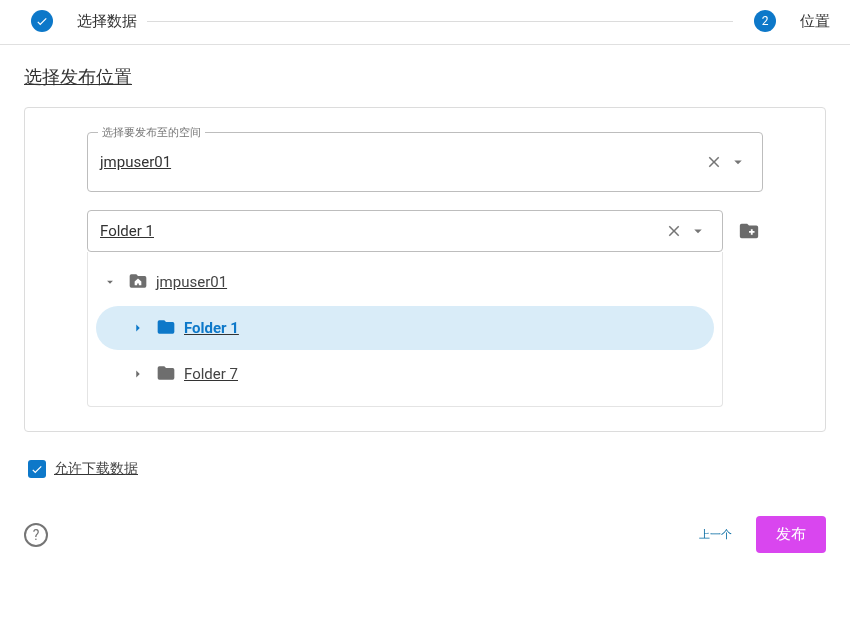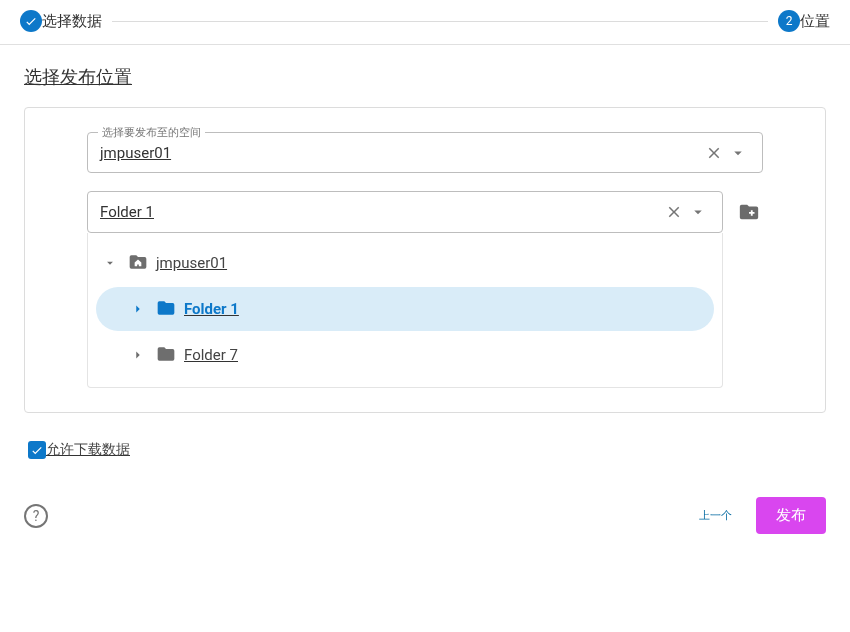--- a/index.html
+++ b/index.html
@@ -14,21 +14,22 @@
   
   .stepper {
     display: flex;
     align-items: center;
     padding: 10px 20px 12px 20px;
     border-bottom: 1px solid #e0e0e0;
   }
   .step {
     display: flex;
     align-items: center;
-    gap: 0;
+    gap: 24px;
+    margin-left: 11px;
   }
   .step-circle {
     width: 22px; height: 22px;
     border-radius: 50%;
     background: #0d78c9;
     color: #fff;
     display: flex; align-items: center; justify-content: center;
     font-size: 12px;
   }
   .step-circle.check svg { width: 14px; height: 14px; fill: #fff; }
@@ -52,21 +53,21 @@
   .card {
     border: 1px solid #dcdcdc;
     border-radius: 4px;
     padding: 24px 62px;
   }
   
   .field {
     position: relative;
     border: 1px solid #bdbdbd;
     border-radius: 4px;
-    height: 41px;
+    height: 60px;
     display: flex;
     align-items: center;
     padding: 0 12px;
     margin-bottom: 18px;
     background: #fff;
   }
   .field .float-label {
     position: absolute;
     top: -8px;
     left: 10px;
@@ -130,21 +131,21 @@
     background: #d9ecf8;
     border-radius: 22px;
     margin: 2px 8px;
     padding-left: 32px;
   }
   .tree-row.selected .label { color: #0d78c9; font-weight: 700; }
   .tree-row.selected .ficon svg { fill: #0d78c9; }
   .tree-row.selected .expand svg { fill: #0d78c9; }
   
   .allow-row {
-    display: flex; align-items: center; 
+    display: flex; align-items: center; gap: 8px;
     margin: 28px 4px 0 4px;
     color: #444;
   }
   .allow-row .checkbox {
     width: 18px; height: 18px;
     border-radius: 3px;
     background: #0d78c9;
     display: flex; align-items: center; justify-content: center;
   }
   .allow-row .checkbox svg { width: 14px; height: 14px; fill: #fff; }

